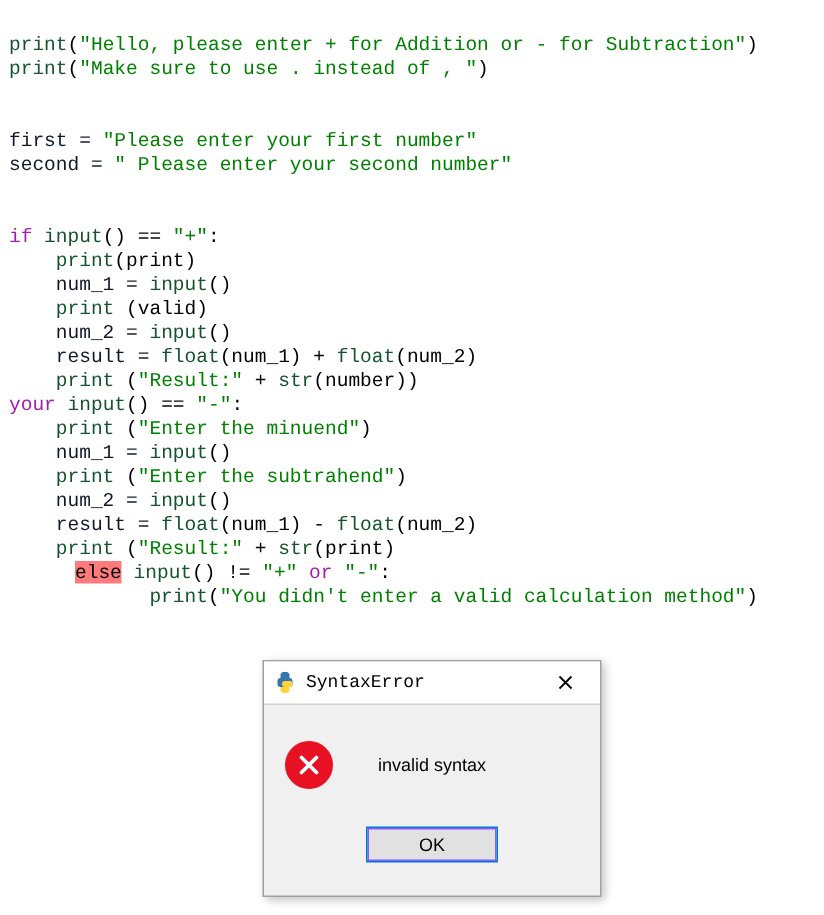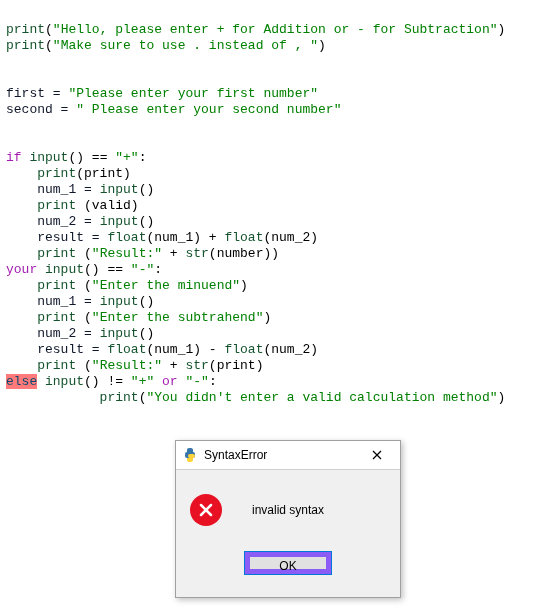--- a/index.html
+++ b/index.html
@@ -16,21 +16,21 @@
   }
   .code {
     padding: 6px 6px;
     white-space: pre;
   }
   .kw   { color: #a21caf; }      
   .fn   { color: #14532d; }      
   .str  { color: #008000; }      
   .op   { color: #000000; }      
   .id   { color: #0f172a; }      
-  .errh { background: #ff7b7b; color:#0c4a6e; } 
+  .errh { background: #ff7b7b; color:#000000;margin-left:44px; } 
 
   
   .dialog {
     position: absolute;
     left: 175px;
     top: 440px;
     width: 224px;
     height: 156px;
     background: #f0f0f0;
     border: 1px solid #a0a0a0;
@@ -39,20 +39,21 @@
     font-size: 12px;
     color: #000;
   }
   .titlebar {
     height: 28px;
     background: #ffffff;
     border-bottom: 1px solid #d0d0d0;
     display: flex;
     align-items: center;
     padding: 0 6px 0 6px;
+    font-family: Liberation Mono, monospace;
   }
   .titlebar .py-icon {
     width: 16px; height: 16px;
     margin-right: 6px;
     display:inline-flex;
     align-items:center; justify-content:center;
   }
   .titlebar .title-text { flex: 1; font-size: 12px; }
   .titlebar .close {
     width: 34px;
@@ -85,21 +86,21 @@
     height: 46px;
     display:flex;
     align-items:center;
     justify-content:center;
     border-top: 0;
   }
   .ok-btn {
     width: 86px;
     height: 22px;
     background: #e1e1e1;
-    border: 5px solid #8b5cf6;
+    border: 1px solid #8b5cf6;
     outline: 1px solid #0078d7;
     font: inherit;
     font-size:12px;
     cursor:pointer;
   }
 </style>
 </head>
 <body>
 
 <div class="code">

